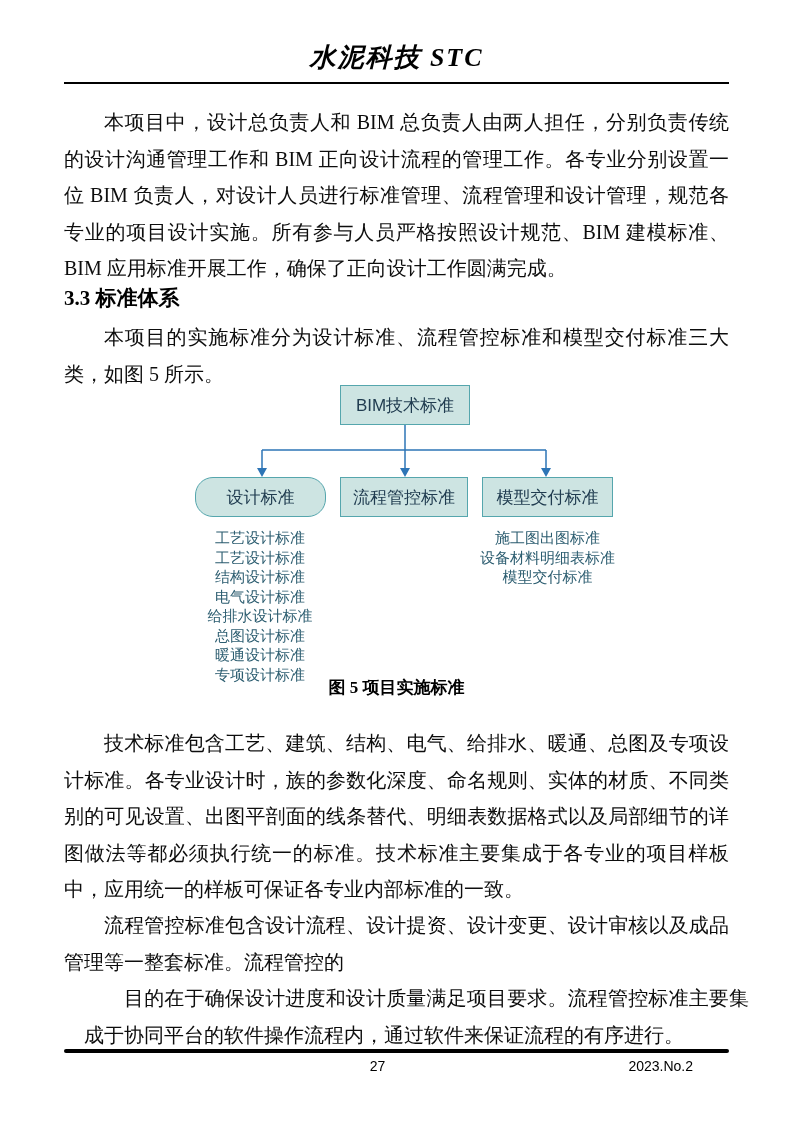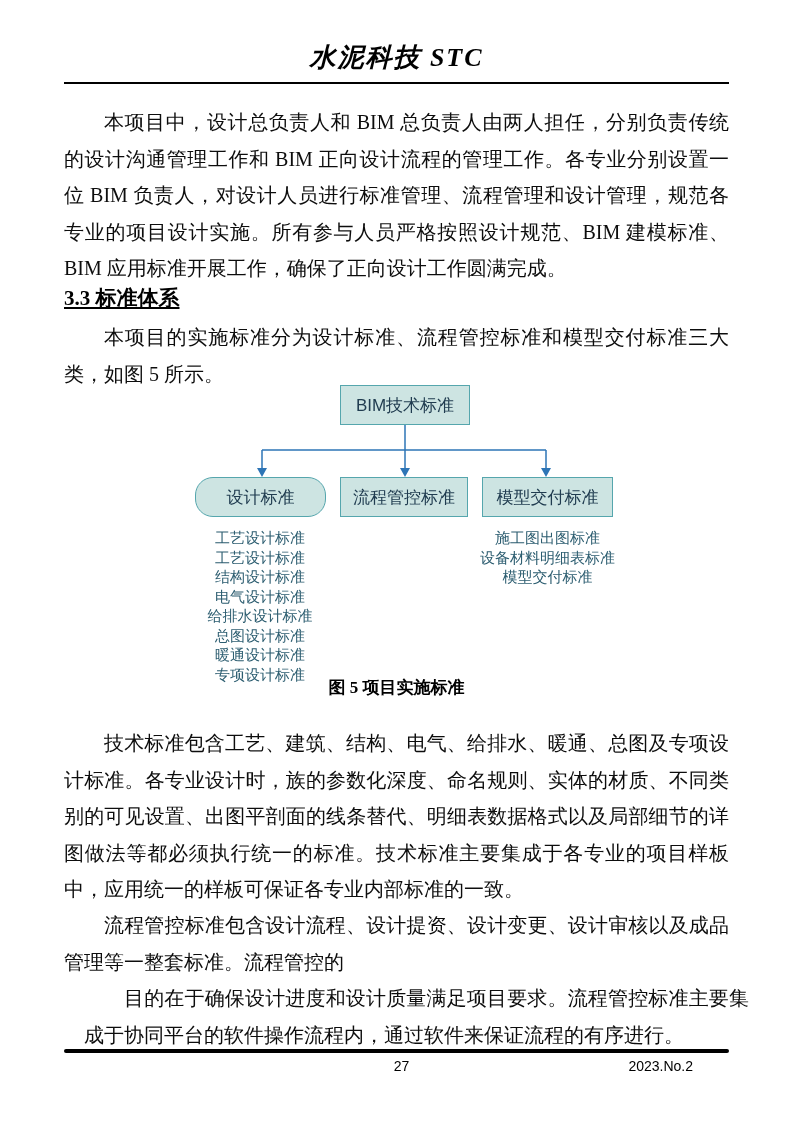--- a/index.html
+++ b/index.html
@@ -28,21 +28,21 @@
     font-size:20px;line-height:36.5px;
     text-align:justify;text-indent:2em;color:#0d0d0d;
   }
   .p1{top:84px;}
   .p2{top:299px;}
   .p3{top:705px;}
   .p4{top:887px;}
   .p5{top:960px;margin-left:20px;}
   .section-heading{
     position:absolute;left:64px;top:262px;width:665px;
-    font-size:21px;font-weight:bold;line-height:30px;color:#000;text-decoration:underline;
+    font-size:21px;font-weight:bold;line-height:30px;color:#000;
   }
   
   .figure-diagram{
     position:absolute;top:385px;left:0;width:793px;height:290px;
   }
   .connector-svg{position:absolute;top:0;left:0;}
   .diagram-box{
     position:absolute;height:40px;
     background:var(--box-fill,#cde4e2);
     border:1.5px solid var(--box-border,#55a6ad);
@@ -70,21 +70,21 @@
     position:absolute;top:676px;left:0;width:793px;
     text-align:center;font-size:17px;font-weight:bold;color:#000;
   }
   
   .footer-rule{
     position:absolute;top:1049px;left:64px;width:665px;height:4px;
     background:#000;border-radius:2px;
   }
   .footer-page-number{
     position:absolute;top:1058px;left:0;width:755px;text-align:center;
-    font-family:"Liberation Sans","DejaVu Sans",sans-serif;font-size:14px;color:#000;padding-left:24px;
+    font-family:"Liberation Sans","DejaVu Sans",sans-serif;font-size:14px;color:#000;
   }
   .footer-issue{
     position:absolute;top:1058px;right:100px;
     font-family:"Liberation Sans","DejaVu Sans",sans-serif;font-size:14px;color:#000;
   }
 </style>
 </head>
 <body>
 
 <div class="page">

